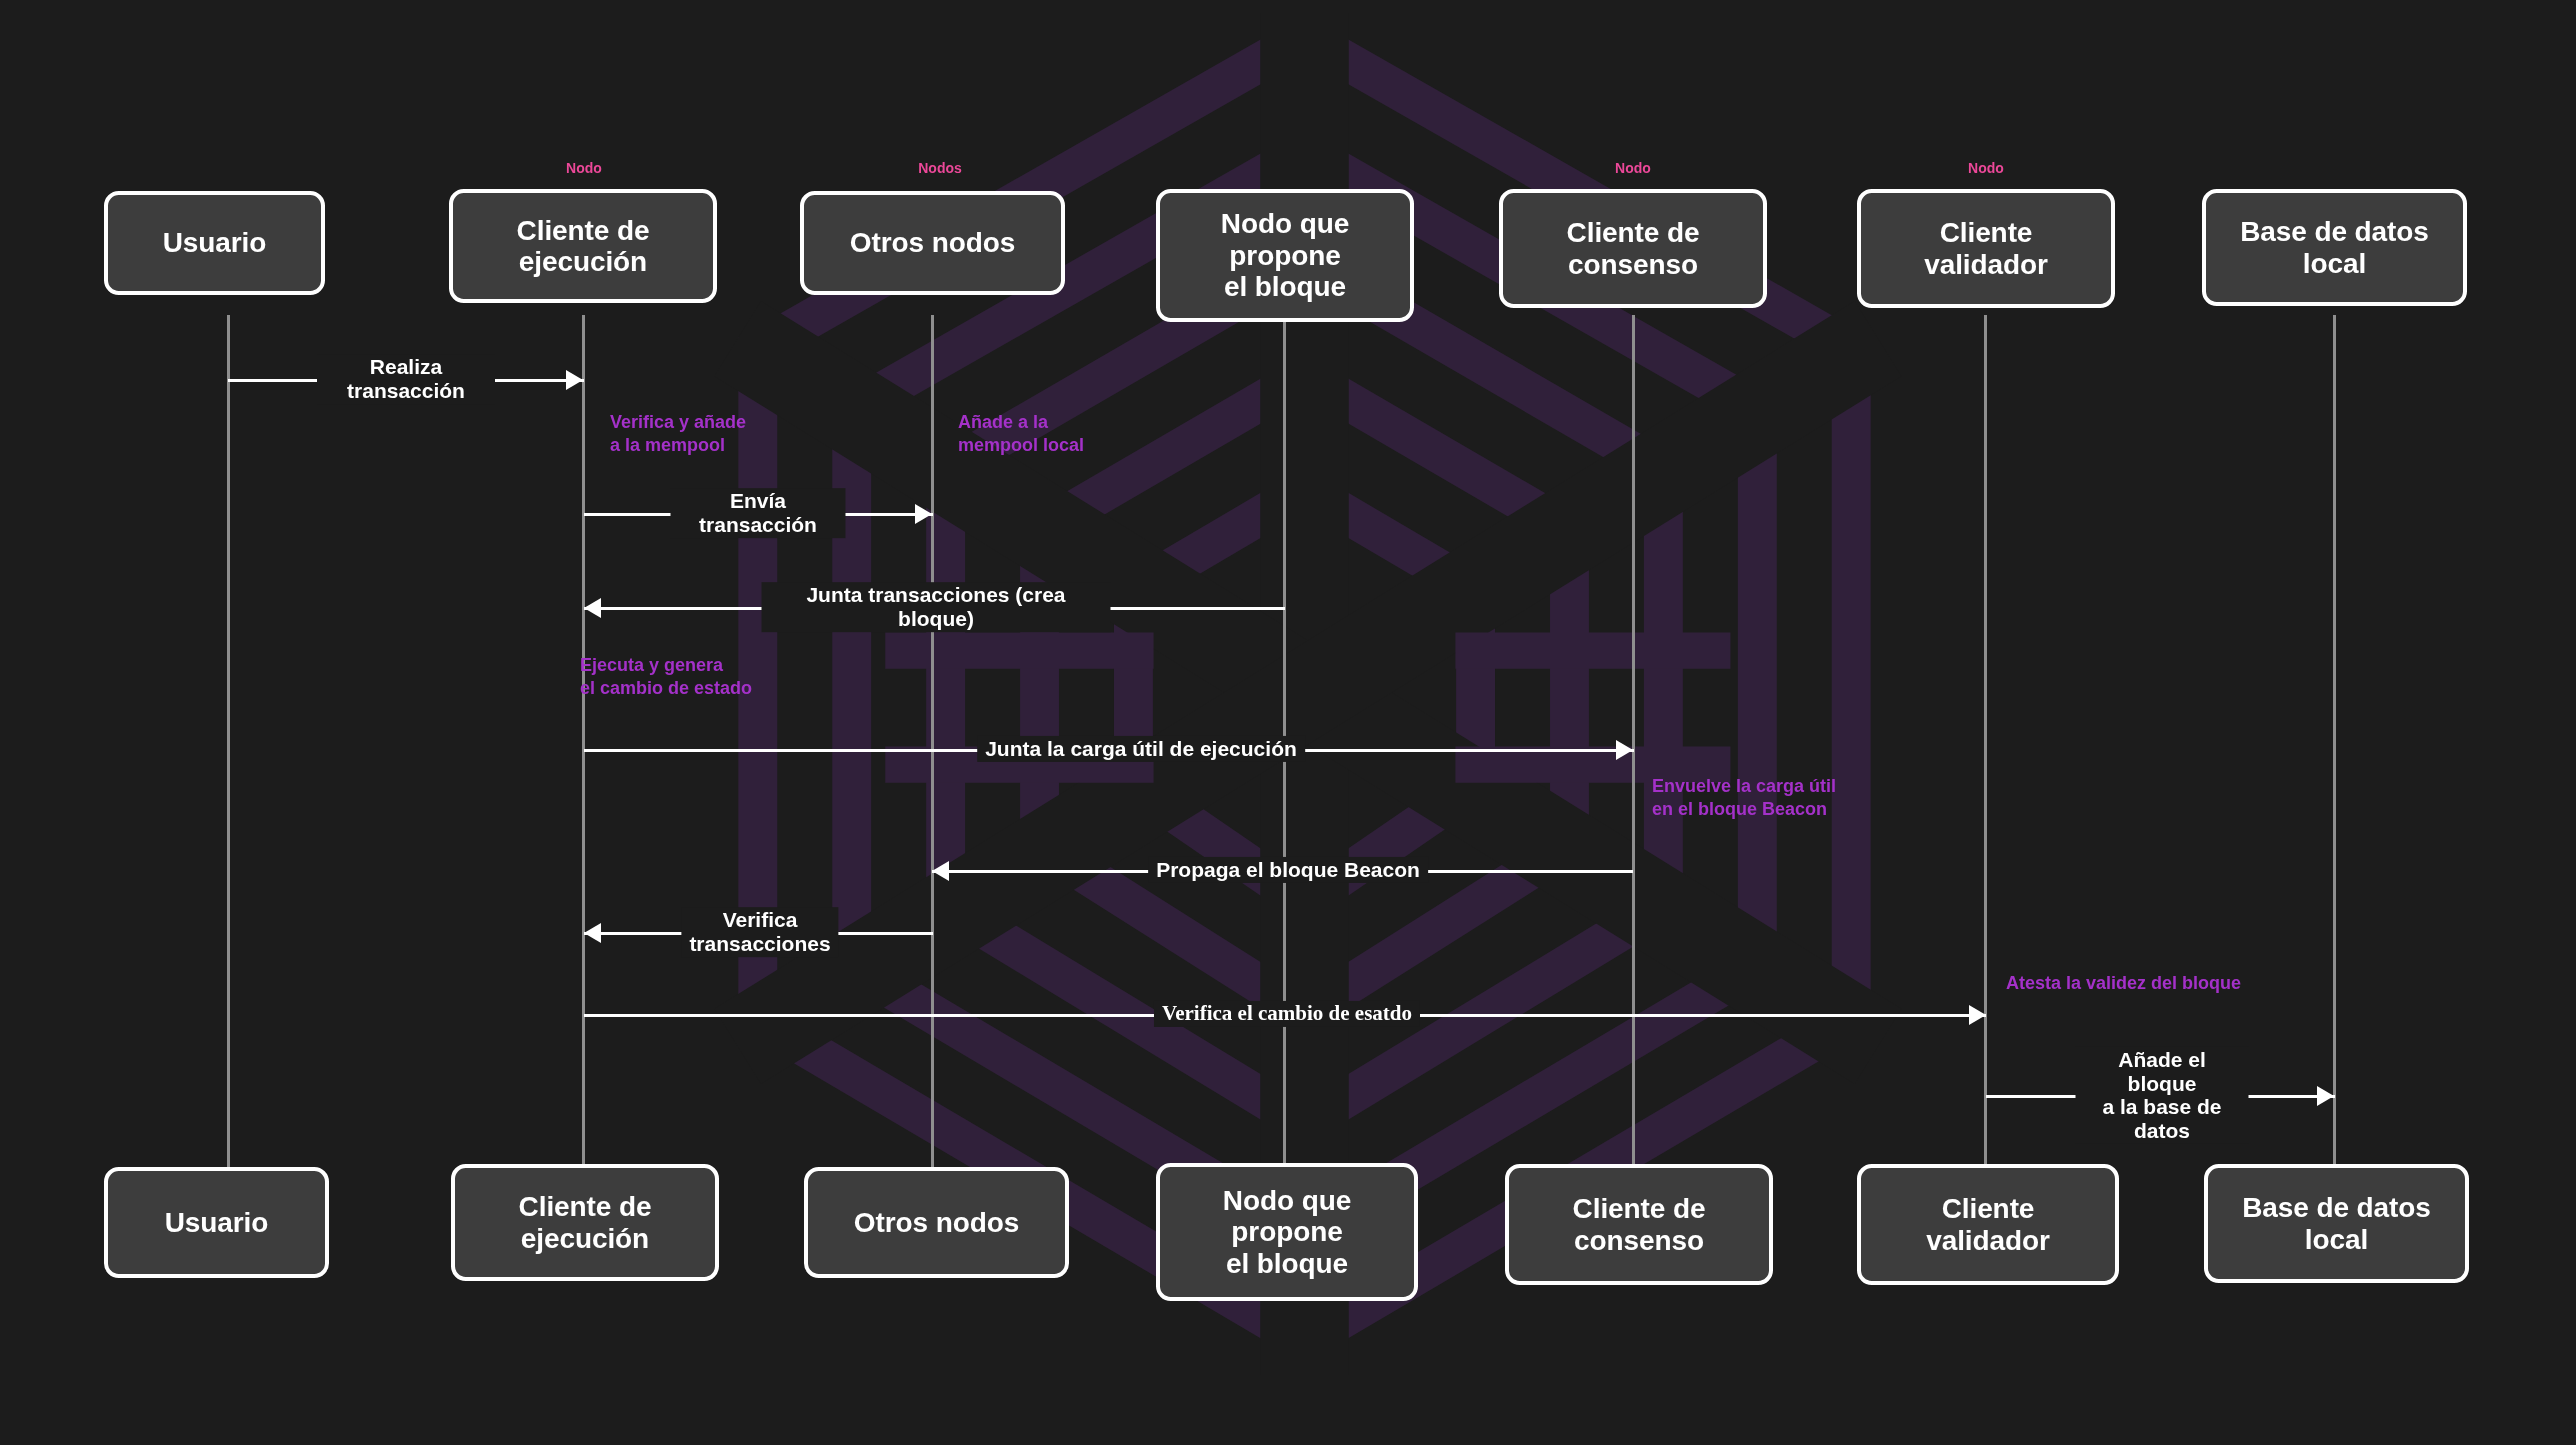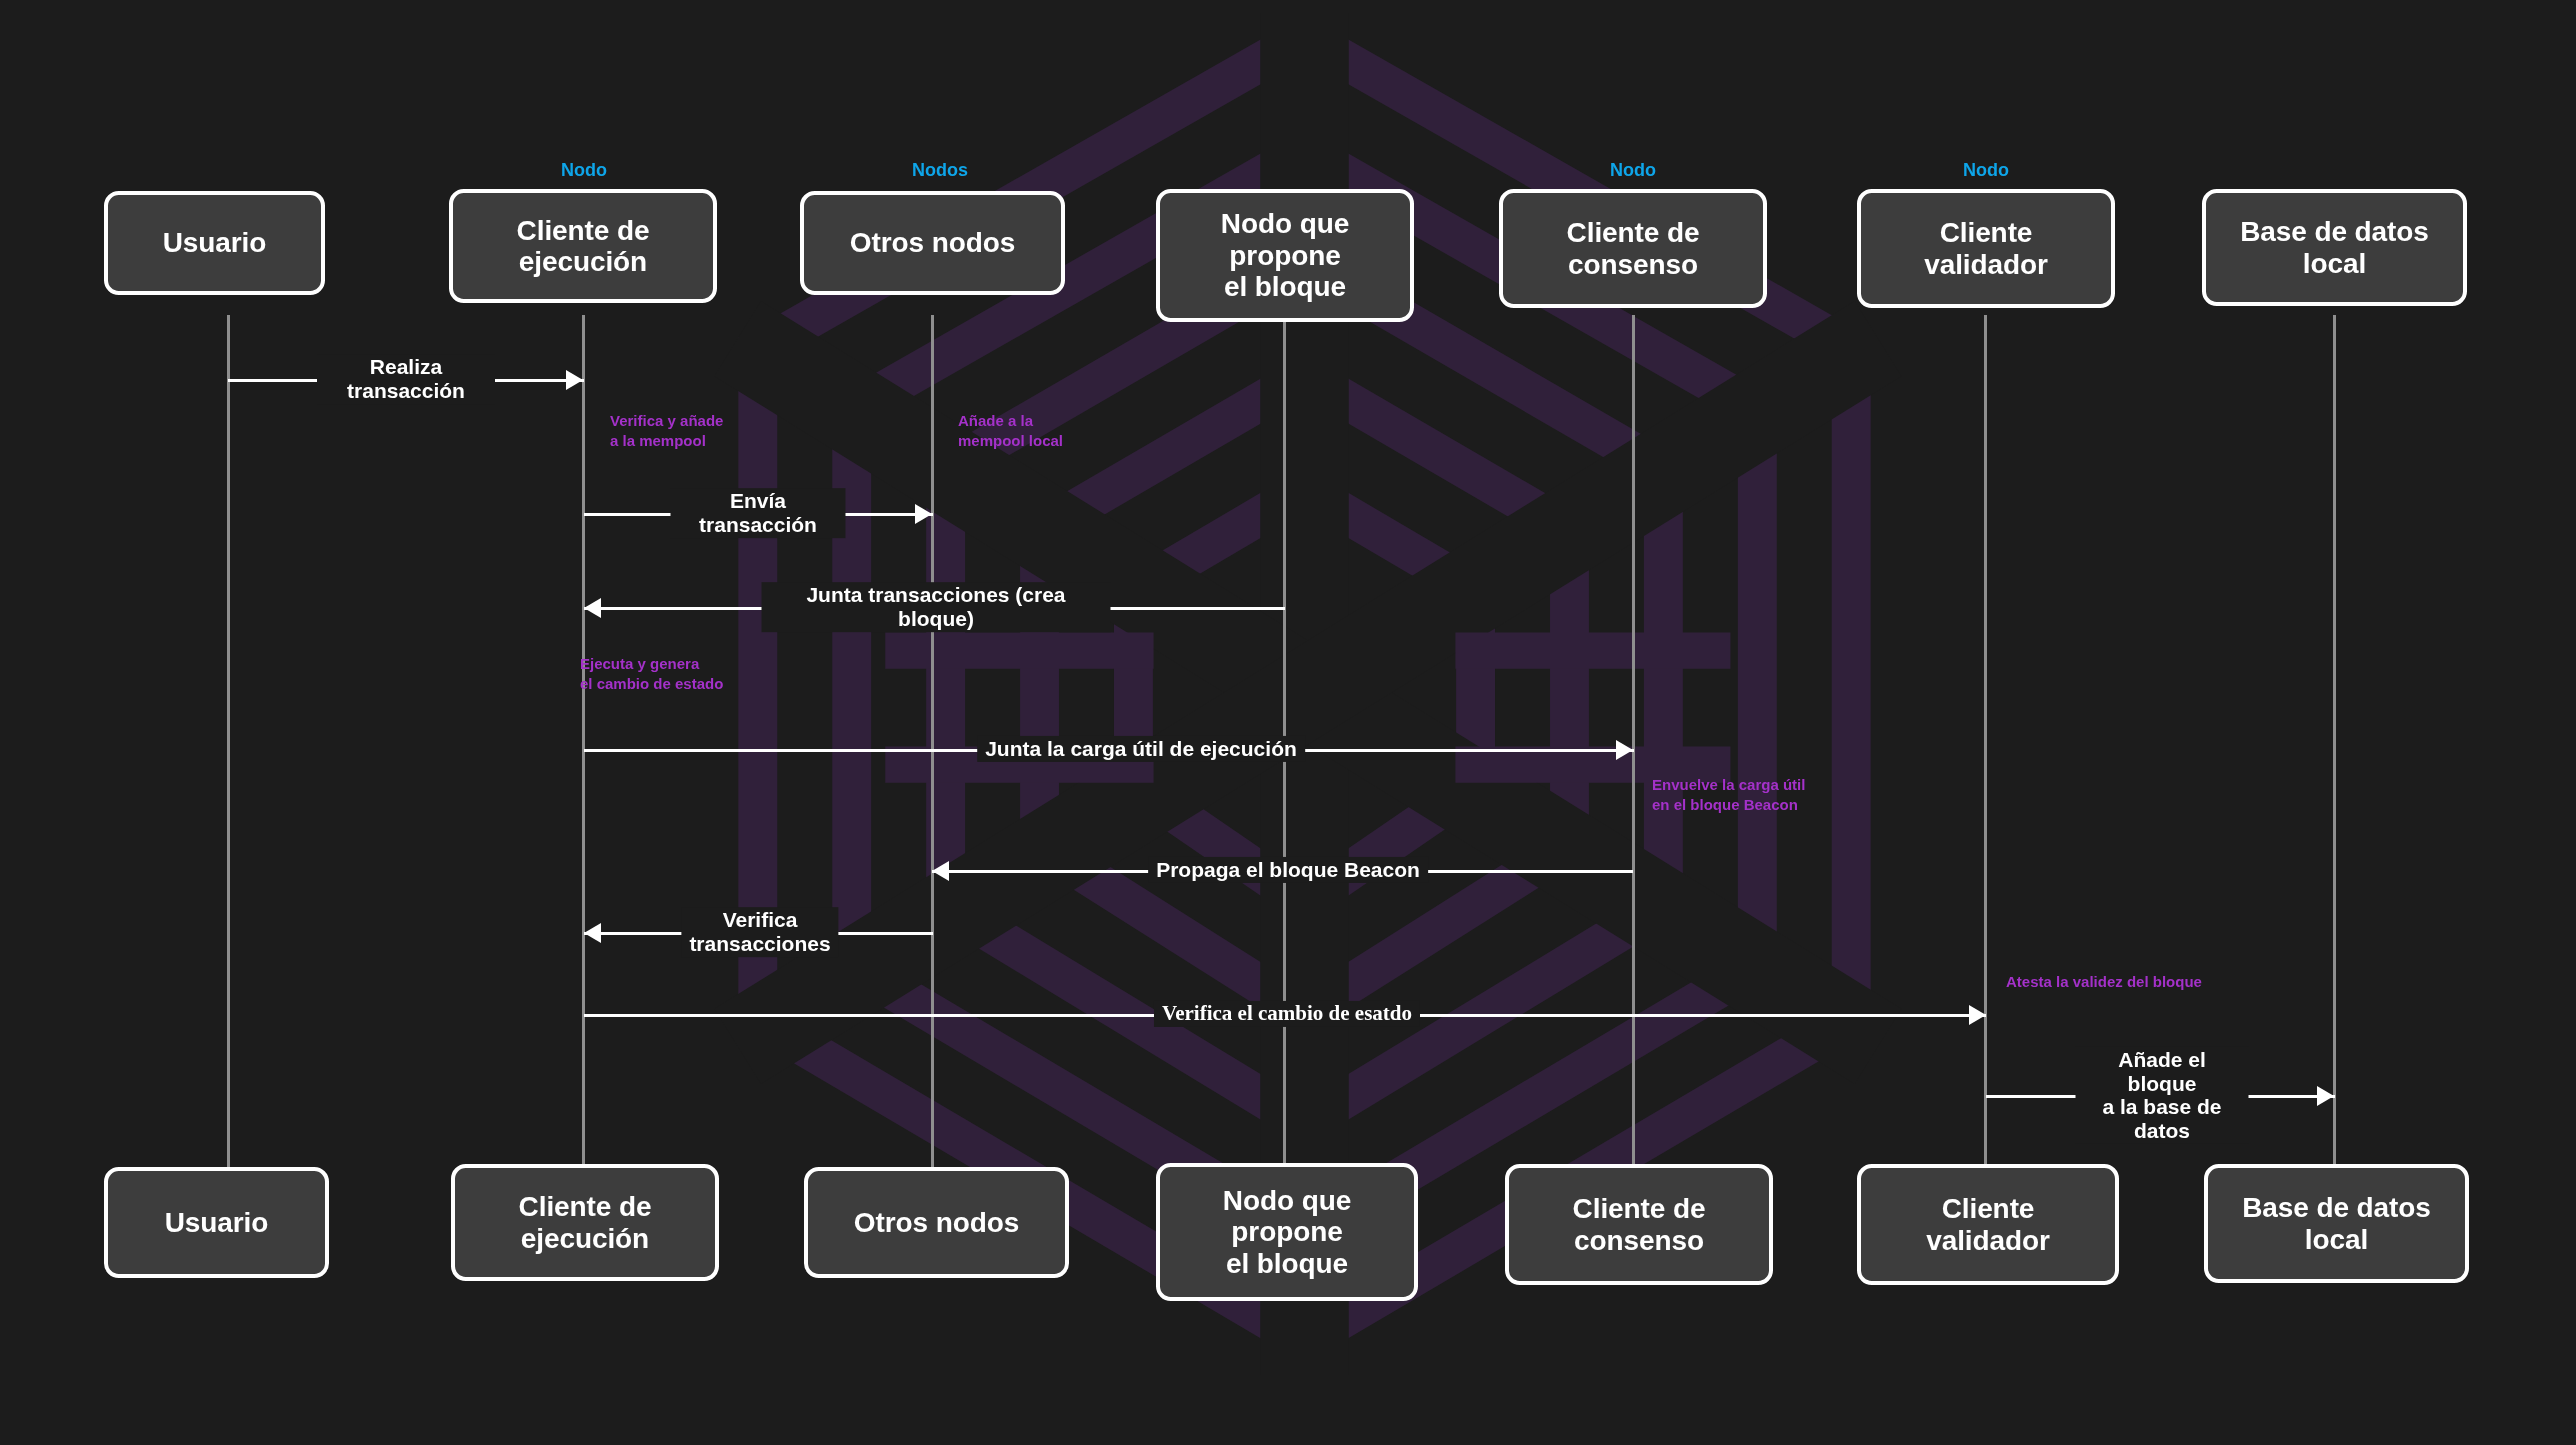--- a/index.html
+++ b/index.html
@@ -44,23 +44,23 @@
     color:#ffffff;
     font-weight:bold;
     font-size:28px;
     line-height:1.12;
     letter-spacing:-0.1px;
     padding:4px 9.4px;
   }
   
   .ptag{
     position:absolute;
-    color:#0ea5e9;
-    font-weight:bold;
-    font-size:18px;
+    color:#ec4899;
+    font-weight:bold;
+    font-size:14px;
     text-align:center;
     white-space:nowrap;
     transform:translateX(-50%);
   }
   
   .msg{ position:absolute; height:0; }
   .msg .line{
     position:absolute;
     top:0; left:0;
     height:3.4px;
@@ -85,21 +85,21 @@
     text-align:center;
     white-space:pre-line;
     background:#1c1c1c;
     padding:1.3px 8px;
   }
   
   .note{
     position:absolute;
     color:#a431c9;
     font-weight:bold;
-    font-size:15px;
+    font-size:18px;
     line-height:1.3;
     white-space:pre-line;
   }
   .note.right{ text-align:left; }
 </style>
 </head>
 <body>
 
 <div id="stage">
 

